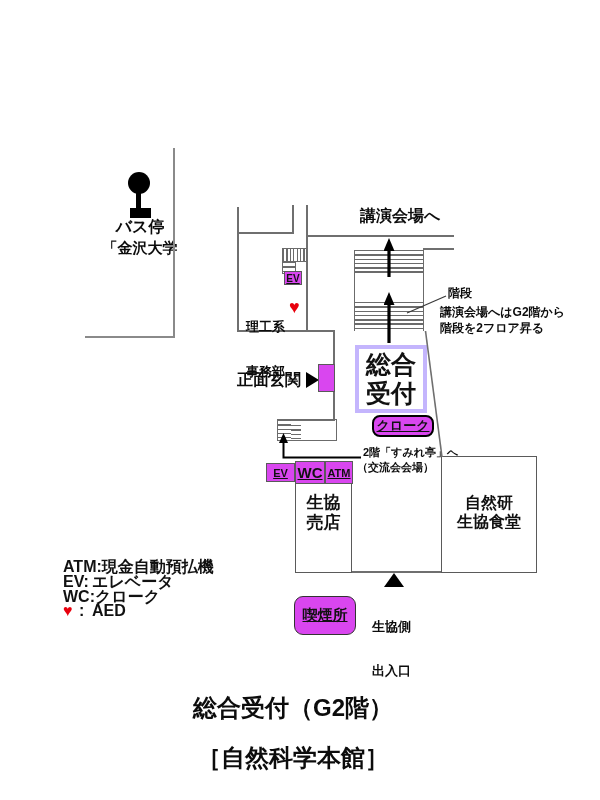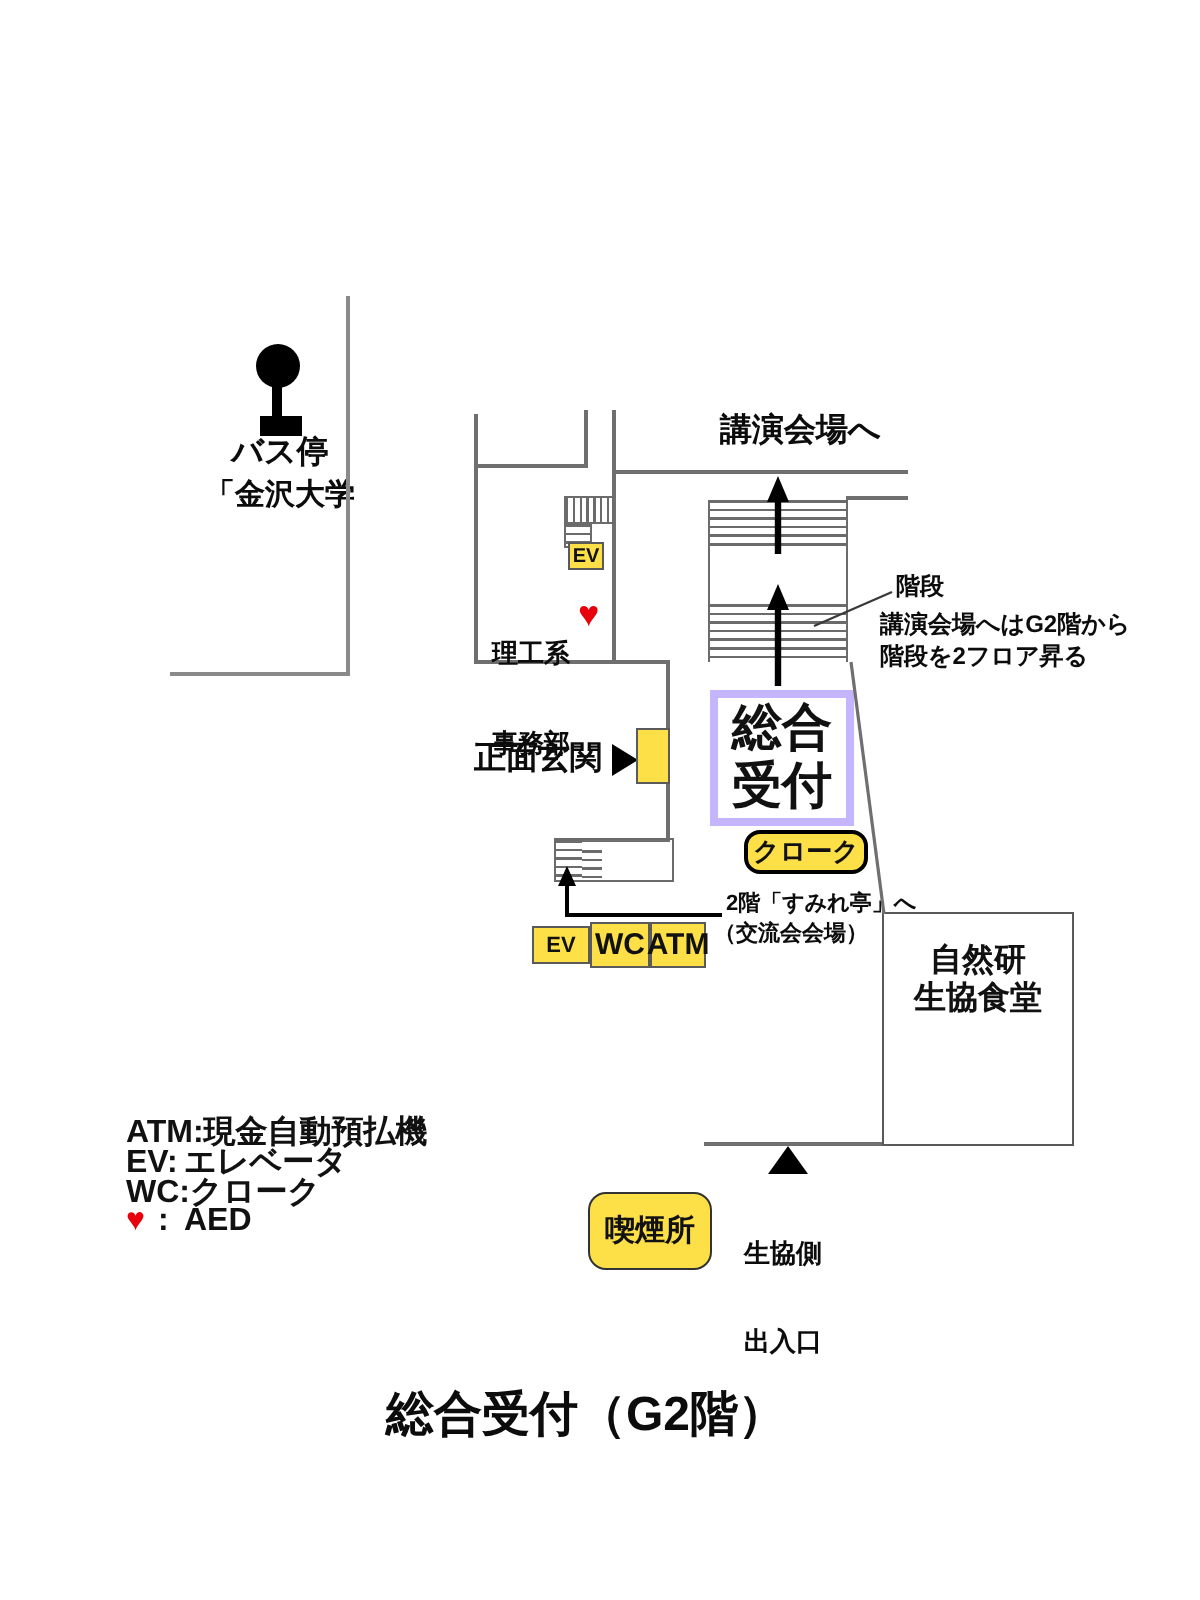--- a/index.html
+++ b/index.html
@@ -2,22 +2,22 @@
 <html><head>
 <meta charset="utf-8">
 <style>
   html,body{margin:0;padding:0;background:#fff;}
   #stage{position:relative;width:600px;height:800px;background:#ffffff;overflow:hidden;
          font-family:"Liberation Sans","DejaVu Sans",sans-serif;color:#111;}
   .abs{position:absolute;}
   .wv{position:absolute;width:2px;background:#6f6f6f;}
   .wh{position:absolute;height:2px;background:#6f6f6f;}
   .road{background:#8a8a8a;}
-  .box{position:absolute;background:#fde047;border:1.5px solid #5a5a5a;box-sizing:border-box;
-       display:flex;align-items:center;justify-content:center;font-weight:bold;}
+  .box{position:absolute;background:#d946ef;border:1.5px solid #5a5a5a;box-sizing:border-box;
+       display:flex;align-items:center;justify-content:center;font-weight:bold;text-decoration:underline;}
   .lbl{position:absolute;font-weight:bold;color:#0c0c0c;white-space:pre;line-height:1.16;}
   .ctr{text-align:center;}
   .hatch-v{background:repeating-linear-gradient(to bottom,#6b6b6b 0 1.3px,transparent 1.3px 4.3px);}
   .hatch-h{background:repeating-linear-gradient(to right,#6b6b6b 0 1.2px,transparent 1.2px 3.4px);}
   .heart{color:#e8000d;font-weight:bold;}
   .blk{background:#000;position:absolute;}
   .lg-row{line-height:14.8px;font-size:16px;font-weight:bold;}
   .lg-key{display:inline-block;min-width:29px;}
   .lg-colon{display:inline-block;min-width:13px;}
   .heart-sm{display:inline-block;min-width:16px;color:#e8000d;}
@@ -85,44 +85,49 @@
 
   <div class="abs" style="left:277px;top:419px;width:60px;height:22px;border:1.5px solid #6b6b6b;box-sizing:border-box;">
     <div class="hatch-v" style="position:absolute;left:0;top:0;width:13px;height:19px;"></div>
     <div class="hatch-v" style="position:absolute;left:13px;top:5px;width:10px;height:14px;"></div>
   </div>
   <div class="lbl" style="left:363px;top:446px;font-size:11px;">2階「すみれ亭」へ</div>
   <div class="lbl" style="left:357px;top:461px;font-size:11px;">（交流会会場）</div>
 
   <div class="box" style="left:266px;top:463px;width:29px;height:19px;font-size:11px;">EV</div>
   <div class="box" style="left:295px;top:461px;width:30px;height:23px;font-size:15px;">WC</div>
-  <div class="box" style="left:325px;top:461px;width:28px;height:23px;font-size:15px;text-align:right;">ATM</div>
+  <div class="box" style="left:325px;top:461px;width:28px;height:23px;font-size:11px;text-align:right;">ATM</div>
 
+  <div class="abs" style="left:295px;top:483px;width:57px;height:90px;background:#fff;border:1.5px solid #5a5a5a;box-sizing:border-box;display:flex;flex-direction:column;align-items:center;padding-top:9px;font-weight:bold;font-size:17px;line-height:20px;">
+    <div>生協</div>
+    <div>売店</div>
+  </div>
 
-  <div class="abs" style="left:441px;top:456px;width:96px;height:117px;background:#fff;border:1.5px solid #5a5a5a;box-sizing:border-box;display:flex;flex-direction:column;align-items:center;padding-top:14px;font-weight:bold;font-size:16px;line-height:19px;">
+  <div class="abs" style="left:441px;top:456px;width:96px;height:117px;background:#fff;border:1.5px solid #5a5a5a;box-sizing:border-box;display:flex;flex-direction:column;align-items:center;padding-top:36px;font-weight:bold;font-size:16px;line-height:19px;">
     <div>自然研</div>
     <div>生協食堂</div>
   </div>
 
   <div class="abs" style="left:384px;top:573px;width:0;height:0;border-left:10px solid transparent;border-right:10px solid transparent;border-bottom:14px solid #000;"></div>
   <div class="lbl" style="left:372px;top:591px;font-size:13px;line-height:14.5px;">
     <div>生協側</div>
     <div>出入口</div>
   </div>
 
   <div class="box" style="left:294px;top:596px;width:62px;height:39px;border:1.6px solid #333;border-radius:9px;font-size:15px;">喫煙所</div>
 
   <div class="abs" style="left:63px;top:560px;">
     <div class="lg-row"><span class="lg-key">ATM:</span><span>現金自動預払機</span></div>
     <div class="lg-row"><span class="lg-key">EV:</span><span>エレベータ</span></div>
     <div class="lg-row"><span class="lg-key">WC:</span><span>クローク</span></div>
     <div class="lg-row"><span class="heart-sm">♥</span><span class="lg-colon">:</span><span>AED</span></div>
   </div>
 
   <div class="lbl ctr" style="left:0;top:694px;width:586px;font-size:24px;">総合受付（G2階）</div>
+  <div class="lbl ctr" style="left:0;top:744px;width:586px;font-size:24px;">［自然科学本館］</div>
 
   <svg width="600" height="800" viewBox="0 0 600 800">
     <defs>
       <marker id="ah-big" markerUnits="userSpaceOnUse" markerWidth="14" markerHeight="12" refX="3" refY="5.5" orient="auto">
         <path d="M0,0 L13,5.5 L0,11 Z" fill="#000"></path>
       </marker>
       <marker id="ah-small" markerUnits="userSpaceOnUse" markerWidth="11" markerHeight="10" refX="2" refY="4.5" orient="auto">
         <path d="M0,0 L10,4.5 L0,9 Z" fill="#000"></path>
       </marker>
     </defs>

